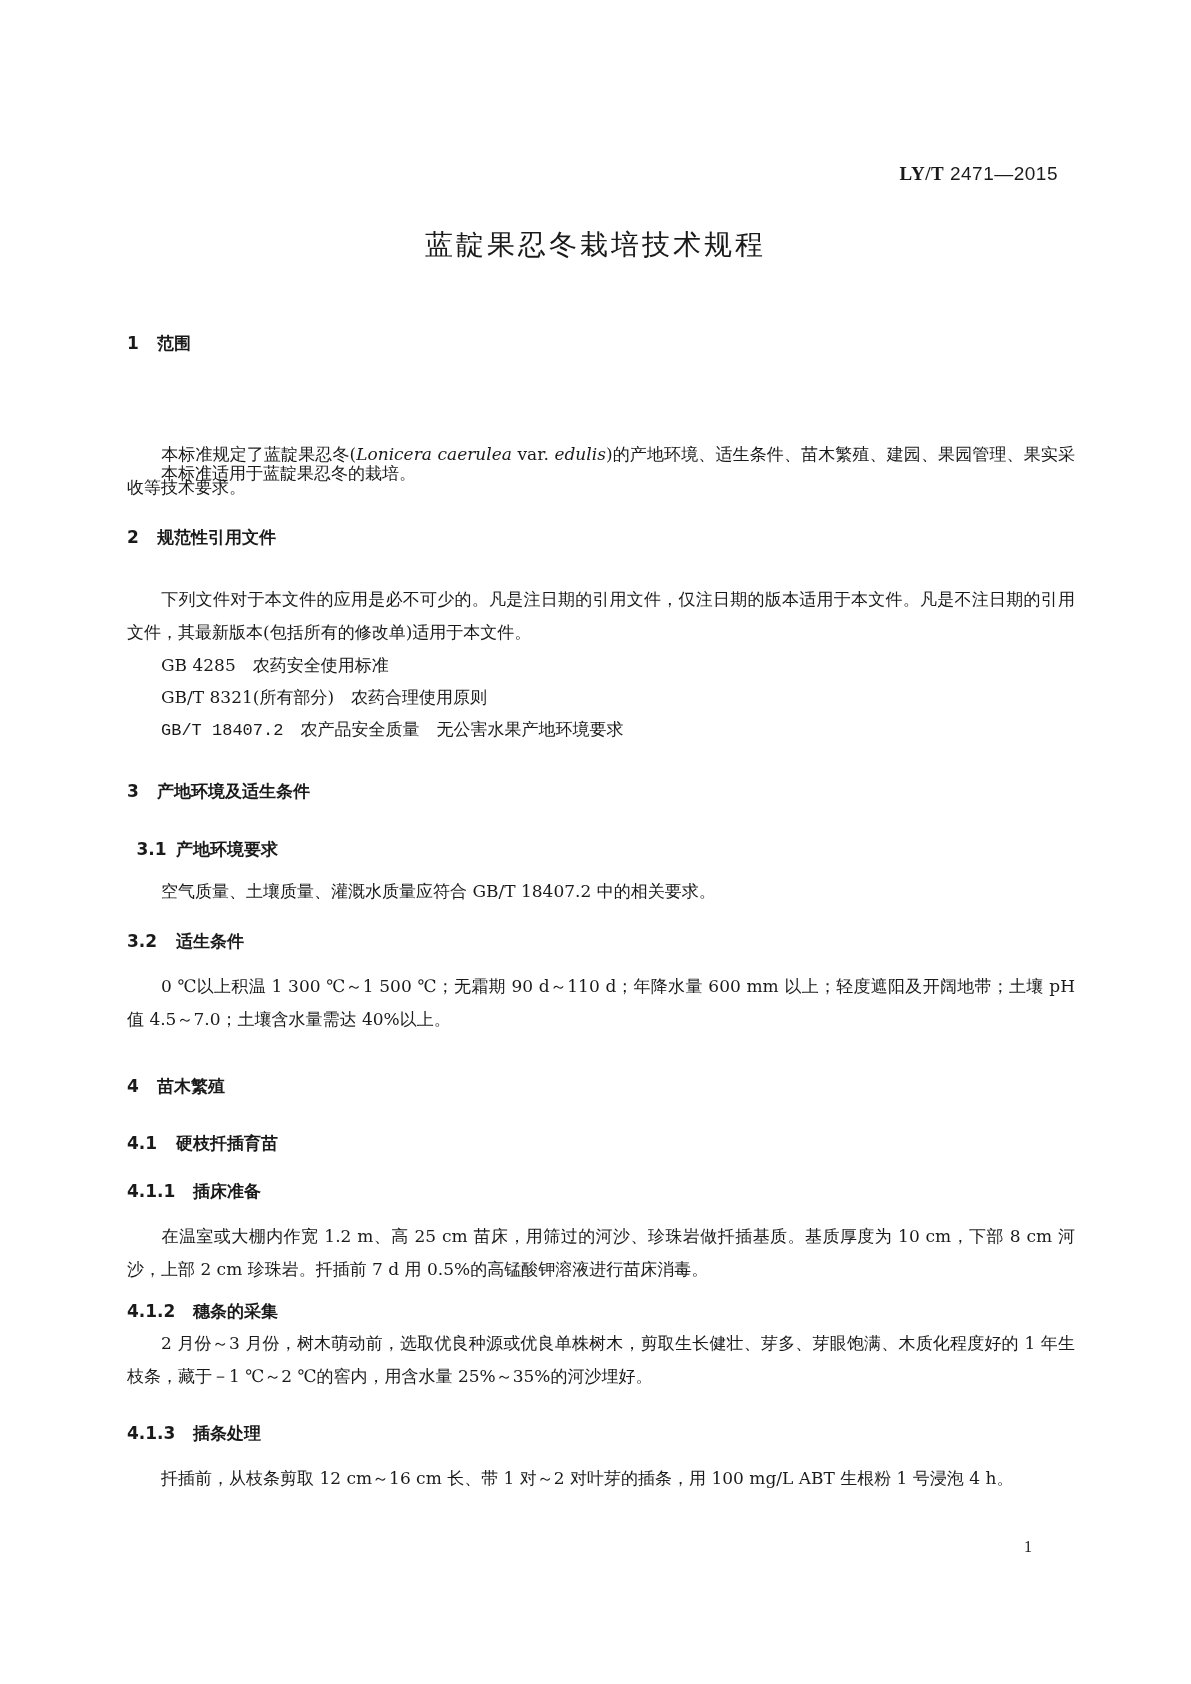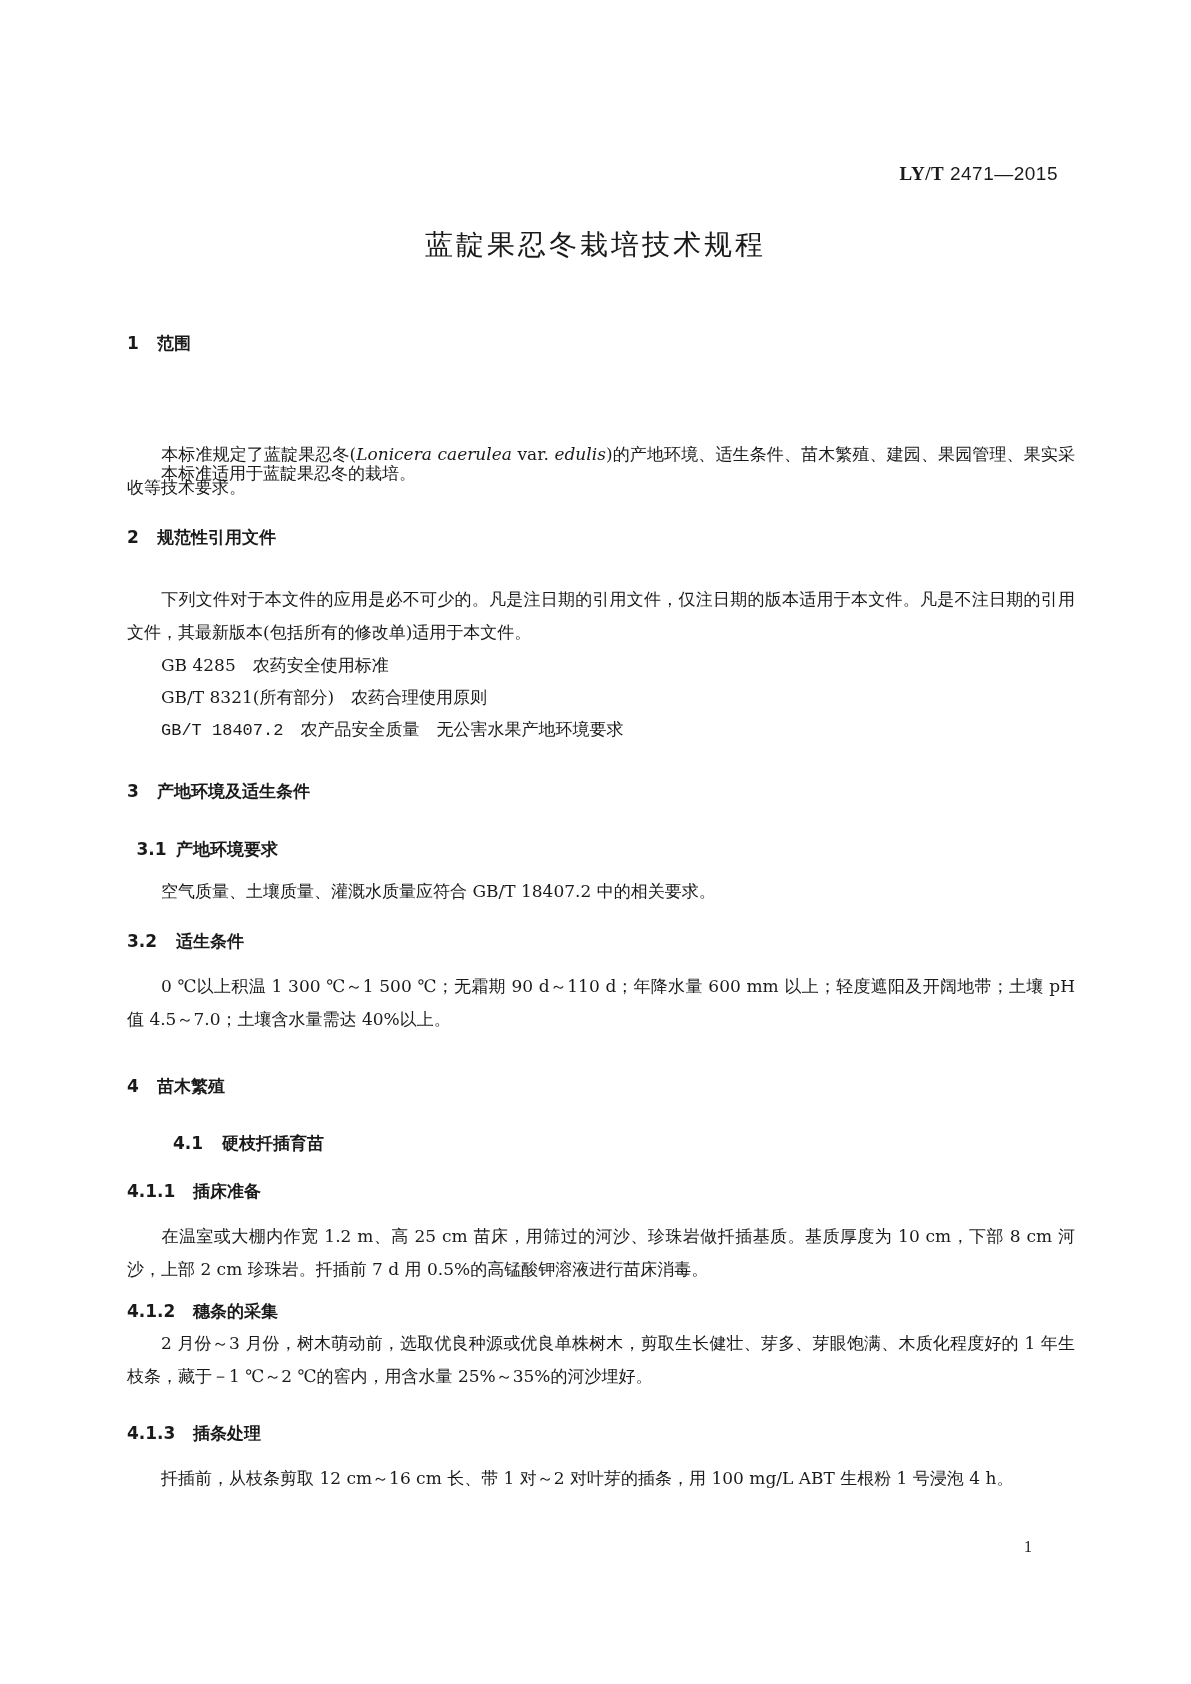--- a/index.html
+++ b/index.html
@@ -75,21 +75,21 @@
 <div class="abs h" style="top:930px;">
   <span class="num" style="width:49px;">3.2</span><span>适生条件</span>
 </div>
 <div class="abs p" style="top:970px;">
   <span class="indent"></span><span>0 ℃以上积温 1 300 ℃～1 500 ℃；无霜期 90 d～110 d；年降水量 600 mm 以上；轻度遮阳及开阔地带；土壤 pH 值 4.5～7.0；土壤含水量需达 40%以上。</span>
 </div>
 
 <div class="abs h" style="top:1075px;">
   <span class="num" style="width:30px;">4</span><span>苗木繁殖</span>
 </div>
-<div class="abs h" style="top:1132px;margin-left:46px;">
+<div class="abs h" style="top:1132px;">
   <span class="num" style="width:49px;">4.1</span><span>硬枝扦插育苗</span>
 </div>
 <div class="abs h" style="top:1180px;">
   <span class="num" style="width:66px;">4.1.1</span><span>插床准备</span>
 </div>
 <div class="abs p" style="top:1220px;">
   <span class="indent"></span><span>在温室或大棚内作宽 1.2 m、高 25 cm 苗床，用筛过的河沙、珍珠岩做扦插基质。基质厚度为 10 cm，下部 8 cm 河沙，上部 2 cm 珍珠岩。扦插前 7 d 用 0.5%的高锰酸钾溶液进行苗床消毒。</span>
 </div>
 <div class="abs h" style="top:1300px;">
   <span class="num" style="width:66px;">4.1.2</span><span>穗条的采集</span>

